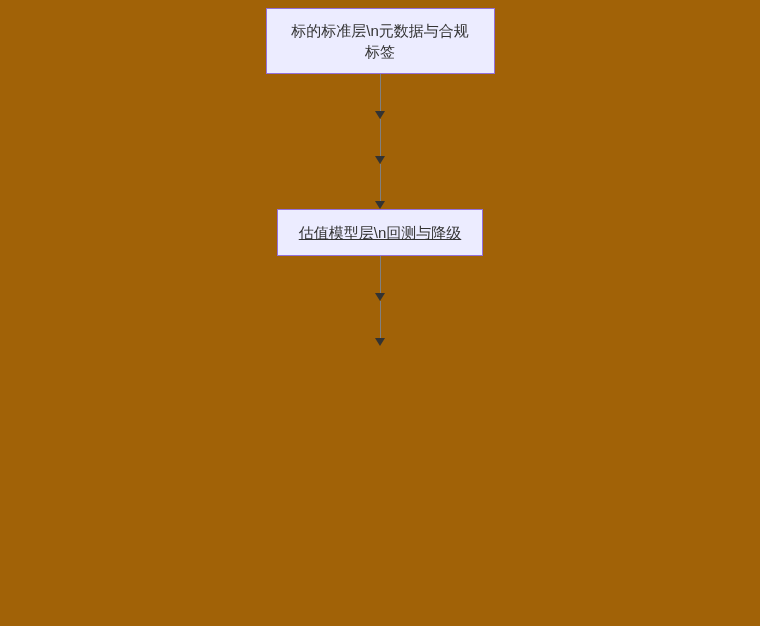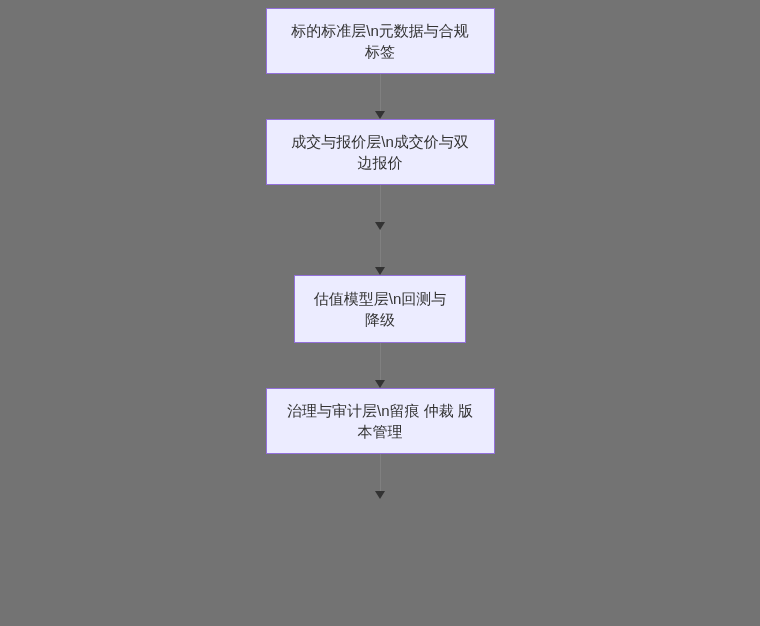--- a/index.html
+++ b/index.html
@@ -5,21 +5,21 @@
   html, body {
     margin: 0;
     padding: 0;
     background: #ffffff;
     font-family: "Liberation Sans", "DejaVu Sans", sans-serif;
   }
   .canvas {
     position: relative;
     width: 760px;
     height: 626px;
-    background: #737373;
+    background: #a16207;
     overflow: hidden;
   }
   .flow {
     display: flex;
     flex-direction: column;
     align-items: center;
     padding-top: 8px;
   }
   .node {
     box-sizing: border-box;
@@ -31,23 +31,24 @@
     font-size: 15px;
     line-height: 21px;
     text-align: center;
     padding: 11px 20px;
     display: flex;
     align-items: center;
     justify-content: center;
     word-break: break-word;
   }
   .node.narrow {
-    width: 172px;
+    width: 206px;
     min-height: 47px;
     padding: 12px 17px;
+    text-decoration: underline;
   }
   .edge {
     display: flex;
     flex-direction: column;
     align-items: center;
     height: 45px;
     width: 12px;
   }
   .edge .line {
     width: 1px;
@@ -70,23 +71,20 @@
 
     <div class="node">
       <span>标的标准层\n元数据与合规标签</span>
     </div>
 
     <div class="edge">
       <div class="line"></div>
       <div class="head"></div>
     </div>
 
-    <div class="node">
-      <span>成交与报价层\n成交价与双边报价</span>
-    </div>
 
     <div class="edge">
       <div class="line"></div>
       <div class="head"></div>
     </div>
 
 
     <div class="edge">
       <div class="line"></div>
       <div class="head"></div>
@@ -94,23 +92,20 @@
 
     <div class="node narrow">
       <span>估值模型层\n回测与降级</span>
     </div>
 
     <div class="edge">
       <div class="line"></div>
       <div class="head"></div>
     </div>
 
-    <div class="node">
-      <span>治理与审计层\n留痕 仲裁 版本管理</span>
-    </div>
 
     <div class="edge">
       <div class="line"></div>
       <div class="head"></div>
     </div>
 
 
   </div>
 </div>
 

